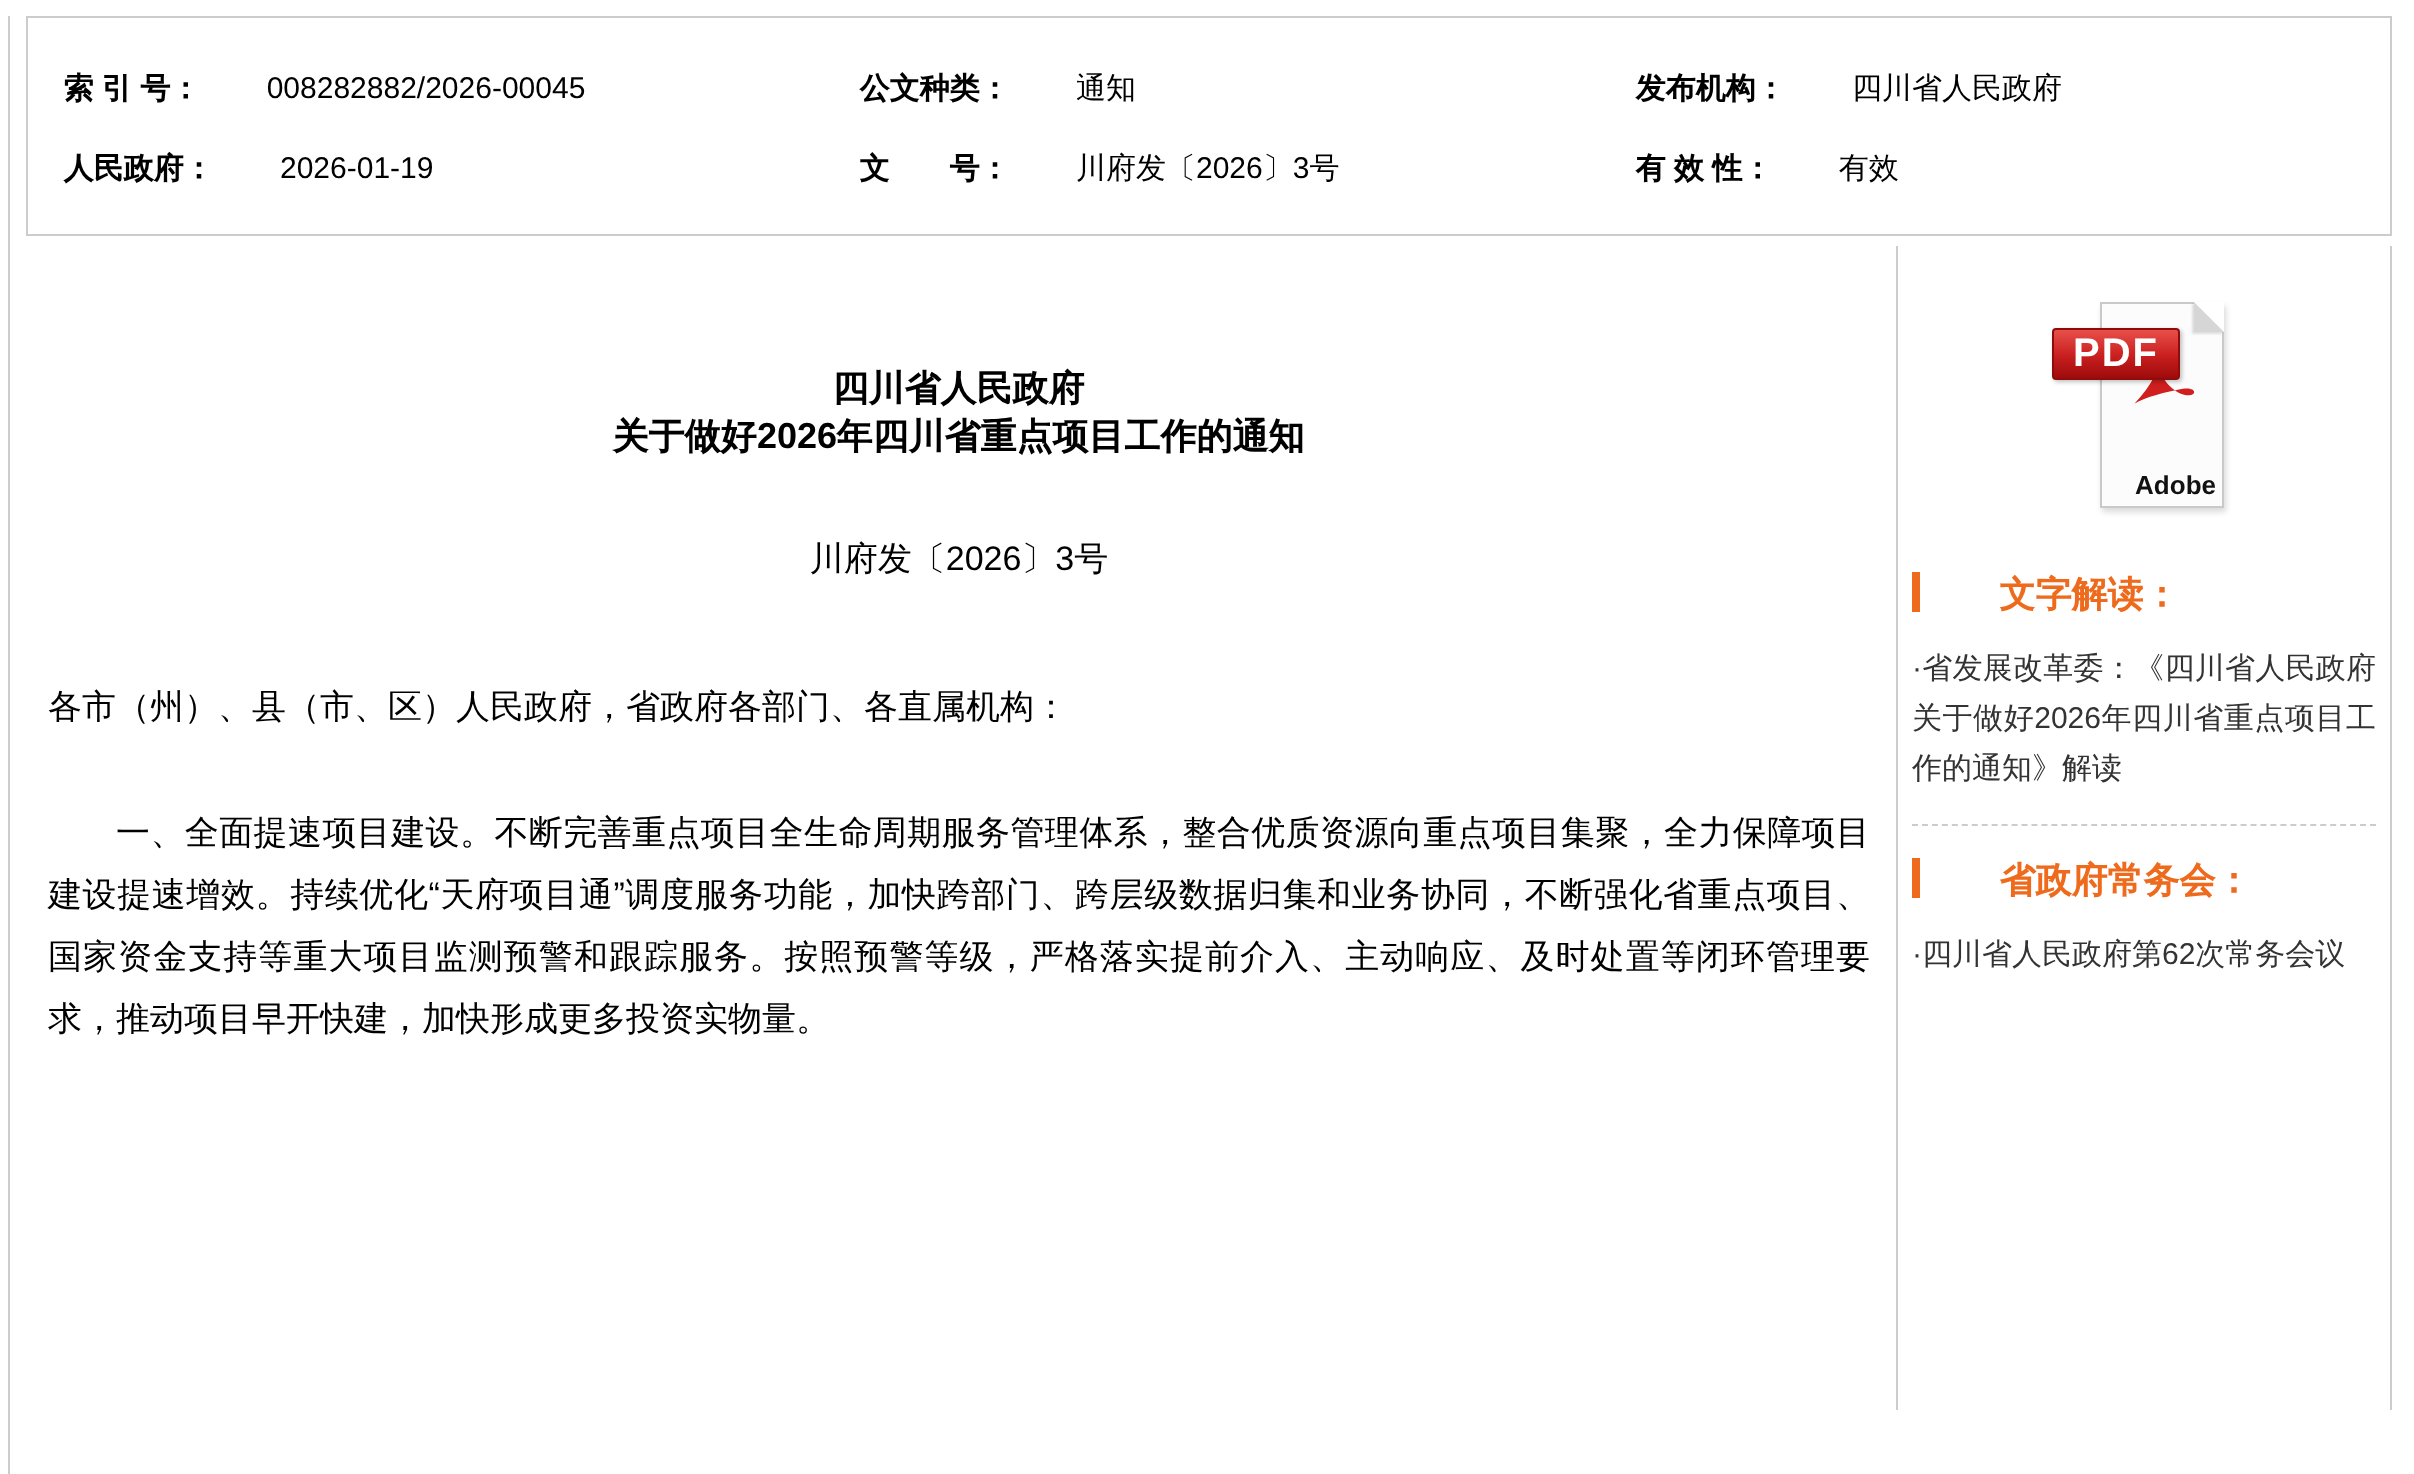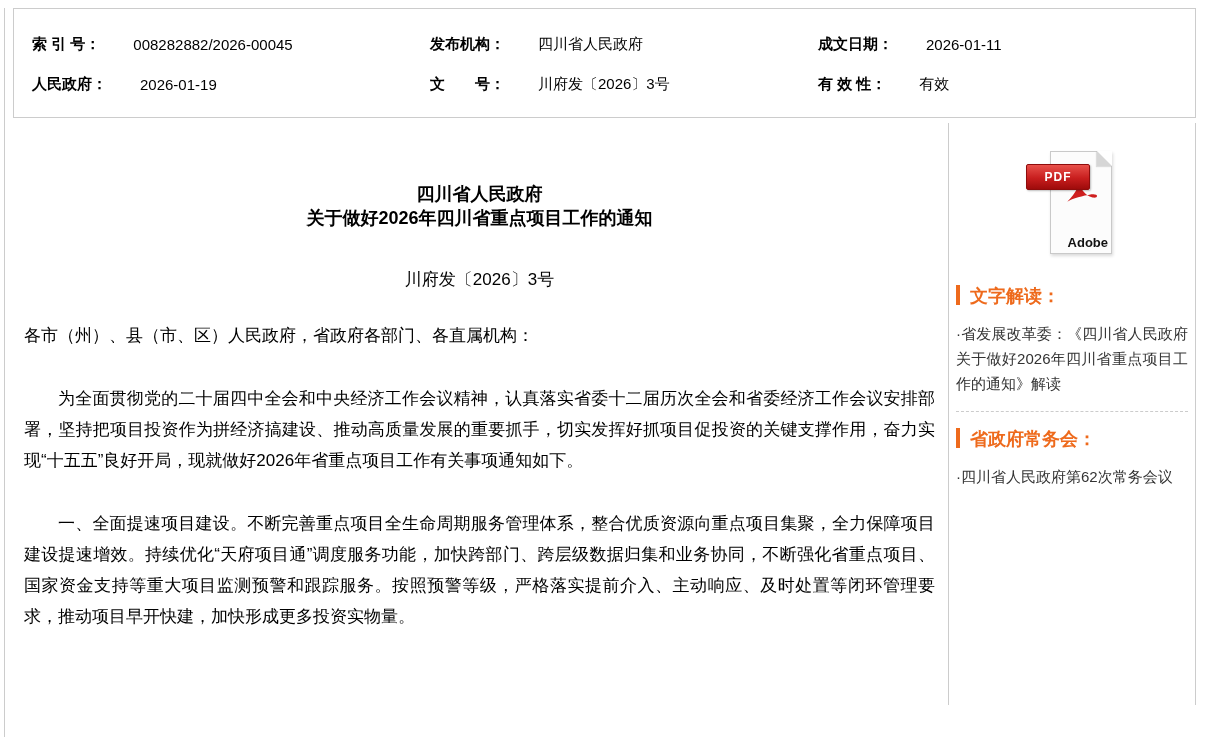--- a/index.html
+++ b/index.html
@@ -45,21 +45,21 @@
     margin-top:64px; line-height:24px;
   }
   .doc-title {
     text-align:center; font-weight:bold; font-size:18px;
     line-height:24px;
   }
   .doc-number {
     text-align:center; font-size:17px; font-weight:normal;
     margin-top:38px; line-height:24px;
   }
-  .doc-salutation { margin-top:28px; }
+  .doc-salutation { margin-top:46px; }
   .doc-para { margin-top:32px; text-indent:2em; }
 
   
   .sidebar {
     flex:0 0 248px;
     margin:5px 11px 0 0;
     border-left:1px solid #ccc;
     border-right:1px solid #ccc;
     padding:28px 5px 20px 5px;
     align-self:stretch;
@@ -83,32 +83,33 @@
   .pdf-swirl { position:absolute; left:10px; top:14px; width:42px; height:42px; }
   .pdf-brand {
     position:absolute; right:3px; bottom:3px;
     font-weight:bold; font-size:13px; color:#111; letter-spacing:0;
   }
   .pdf-banner {
     position:absolute; left:0; top:13px;
     width:64px; height:26px;
     background:linear-gradient(180deg,#e8504a 0%,#c81e1e 55%,#9e0b0b 100%);
     border:1px solid #8e0c0c; border-radius:2px;
-    color:#fff; font-weight:bold; font-size:12px;
+    color:#fff; font-weight:bold; font-size:20px;
     line-height:24px; text-align:center; letter-spacing:1px;
     box-shadow:1px 1px 2px rgba(0,0,0,.25);
   }
   .pdf-label { margin-top:26px; font-size:15px; color:#000; }
 
   .side-section { margin-top:48px; padding:0 2px; }
   .side-section.second { margin-top:16px; }
   .side-title {
     display:flex; align-items:flex-start;
     font-size:18px; font-weight:bold;
     line-height:22px;
+    gap:30px;
   }
   .side-bar-mark {
     width:4px; height:20px; margin-right:10px;
     display:inline-block;
   }
   .side-items { margin-top:14px; }
   .side-item {
     font-size:15px; line-height:25px; color:#333;
     cursor:pointer; text-align:justify;
   }
@@ -121,26 +122,26 @@
 <body>
 
 <div class="page">
 
   <div class="meta-box">
     <div class="meta-field">
       <span class="meta-label">索 引 号：</span>
       <span class="meta-value">008282882/2026-00045</span>
     </div>
     <div class="meta-field">
+      <span class="meta-label">公文种类：</span>
+      <span class="meta-value">通知</span>
+    </div>
+    <div class="meta-field">
       <span class="meta-label">发布机构：</span>
       <span class="meta-value">四川省人民政府</span>
-    </div>
-    <div class="meta-field">
-      <span class="meta-label">成文日期：</span>
-      <span class="meta-value">2026-01-11</span>
     </div>
     <div class="meta-field">
       <span class="meta-label">人民政府：</span>
       <span class="meta-value">2026-01-19</span>
     </div>
     <div class="meta-field">
       <span class="meta-label">文　　号：</span>
       <span class="meta-value">川府发〔2026〕3号</span>
     </div>
     <div class="meta-field">
@@ -149,21 +150,20 @@
     </div>
   </div>
 
   <div class="content">
 
     <div class="doc-column">
       <div class="doc-org-title">四川省人民政府</div>
       <div class="doc-title">关于做好2026年四川省重点项目工作的通知</div>
       <div class="doc-number">川府发〔2026〕3号</div>
       <p class="doc-salutation">各市（州）、县（市、区）人民政府，省政府各部门、各直属机构：</p>
-      <p class="doc-para">为全面贯彻党的二十届四中全会和中央经济工作会议精神，认真落实省委十二届历次全会和省委经济工作会议安排部署，坚持把项目投资作为拼经济搞建设、推动高质量发展的重要抓手，切实发挥好抓项目促投资的关键支撑作用，奋力实现“十五五”良好开局，现就做好2026年省重点项目工作有关事项通知如下。</p>
       <p class="doc-para">一、全面提速项目建设。不断完善重点项目全生命周期服务管理体系，整合优质资源向重点项目集聚，全力保障项目建设提速增效。持续优化“天府项目通”调度服务功能，加快跨部门、跨层级数据归集和业务协同，不断强化省重点项目、国家资金支持等重大项目监测预警和跟踪服务。按照预警等级，严格落实提前介入、主动响应、及时处置等闭环管理要求，推动项目早开快建，加快形成更多投资实物量。</p>
     </div>
 
     <aside class="sidebar">
 
       <div class="pdf-download">
         <div class="pdf-icon">
           <div class="pdf-page">
             <div class="pdf-fold"></div>
             <svg class="pdf-swirl" viewBox="0 0 40 40">

